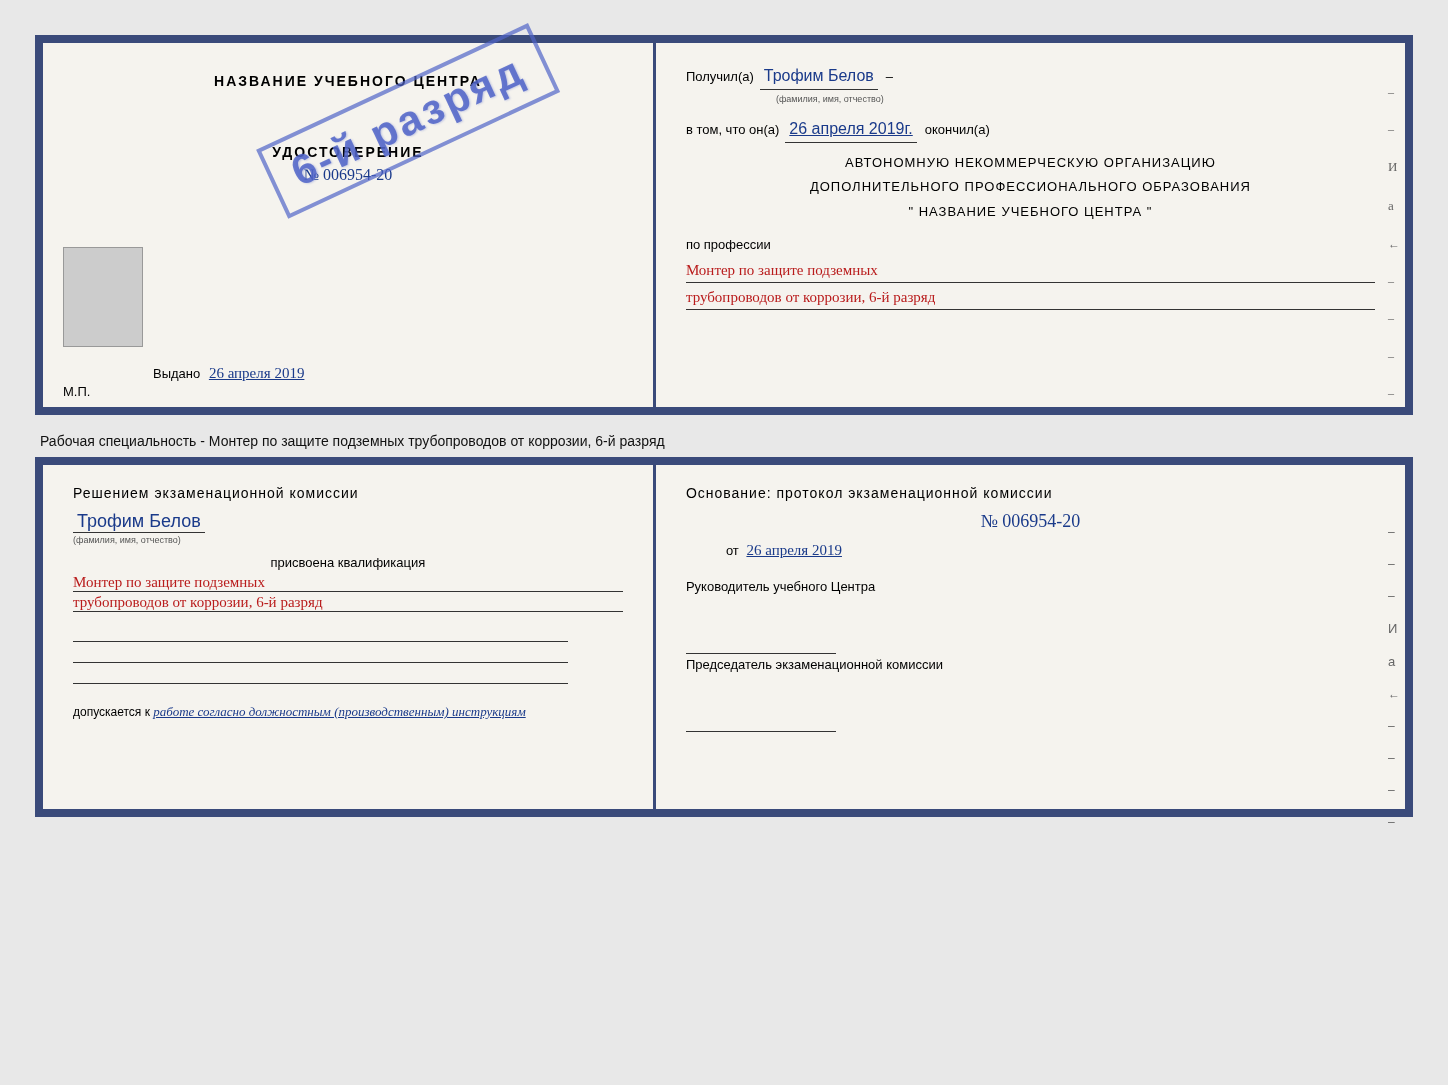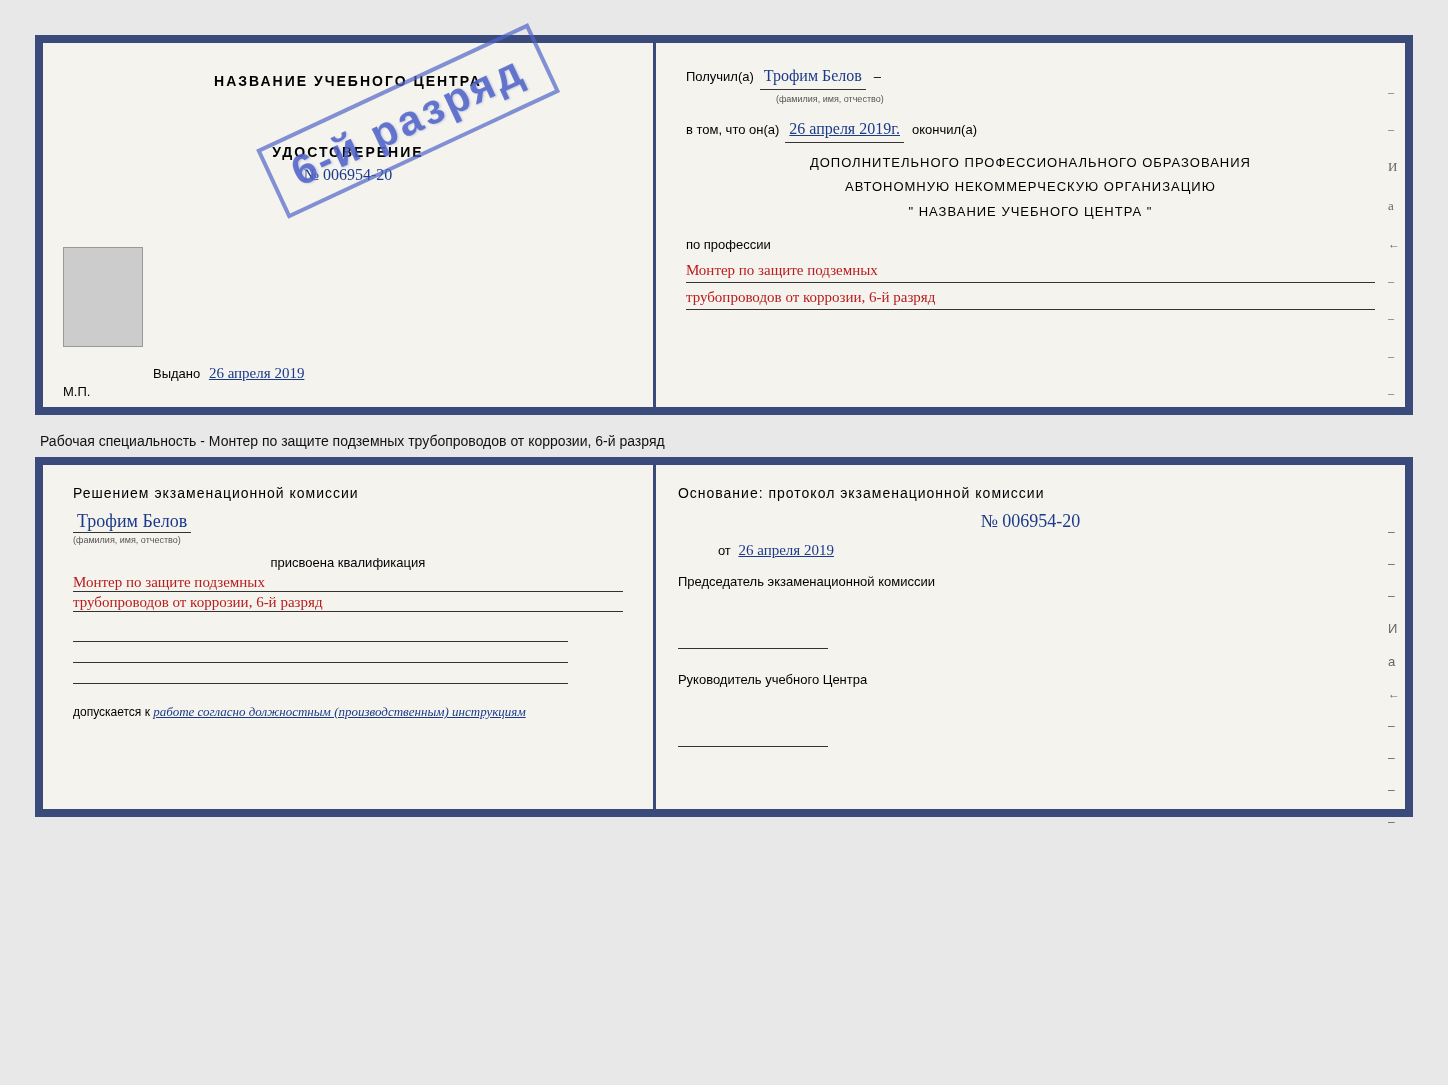--- a/index.html
+++ b/index.html
@@ -112,21 +112,21 @@
       margin-bottom: 6px;
       flex-wrap: wrap;
     }
 
     .label-text {
       font-size: 13px;
       font-family: Arial, sans-serif;
     }
 
     .handwritten {
-      font-family: Liberation Serif, serif;
+      font-family: Liberation Sans, sans-serif;
       color: #1a3a8a;
       font-size: 16px;
       border-bottom: 1px solid #333;
       padding: 0 4px;
     }
 
     .center-text {
       text-align: center;
       font-size: 13px;
       font-family: Arial, sans-serif;
@@ -173,21 +173,21 @@
     .bottom-left {
       width: 45%;
       border-right: 3px solid #3a4a7a;
       padding: 20px 30px;
       font-size: 13px;
       font-family: Arial, sans-serif;
     }
 
     .bottom-right {
       width: 55%;
-      padding: 20px 22px;
+      padding: 20px 30px;
       font-size: 13px;
       font-family: Arial, sans-serif;
       position: relative;
     }
 
     .bottom-right .side-dashes {
       top: 80px;
     }
 
     .blank-line-full {
@@ -270,22 +270,22 @@
         <span>(фамилия, имя, отчество)</span>
       </div>
 
       <div class="right-line" style="margin-top:10px;">
         <span class="label-text" style="margin-right:6px;">в том, что он(а)</span>
         <span class="handwritten" style="text-decoration:underline;">26 апреля 2019г.</span>
         <span class="label-text" style="margin-left:8px;">окончил(а)</span>
       </div>
 
       <div style="margin-top:10px;">
+        <div class="center-text">АВТОНОМНУЮ НЕКОММЕРЧЕСКУЮ ОРГАНИЗАЦИЮ</div>
         <div class="center-text">ДОПОЛНИТЕЛЬНОГО ПРОФЕССИОНАЛЬНОГО ОБРАЗОВАНИЯ</div>
-        <div class="center-text">АВТОНОМНУЮ НЕКОММЕРЧЕСКУЮ ОРГАНИЗАЦИЮ</div>
         <div class="center-text">"   НАЗВАНИЕ УЧЕБНОГО ЦЕНТРА   "</div>
       </div>
 
       <div style="margin-top:12px;">
         <div class="label-text">по профессии</div>
         <span class="profession-handwritten">Монтер по защите подземных</span>
         <span class="profession-handwritten">трубопроводов от коррозии, 6-й разряд</span>
       </div>
 
       <div class="side-dashes">
@@ -339,30 +339,30 @@
 
       <div style="text-align:center; margin:10px 0;">
         <span style="font-family:'Segoe Script','Brush Script MT',cursive; color:#1a3a8a; font-size:18px;">№ 006954-20</span>
       </div>
 
       <div style="margin-bottom:15px; margin-left:40px;">
         <span style="margin-right:4px;">от</span>
         <span style="font-family:'Segoe Script','Brush Script MT',cursive; color:#1a3a8a; font-size:15px; text-decoration:underline;">26 апреля 2019</span>
       </div>
 
+      <div style="margin-top:20px;">
+        <div style="margin-bottom:30px;">Руководитель учебного Центра</div>
+        <span class="sig-line"></span>
+      </div>
+
       <div style="margin-bottom:6px;">
         <div style="margin-bottom:30px;">Председатель экзаменационной комиссии</div>
         <span class="sig-line"></span>
       </div>
 
-      <div style="margin-top:20px;">
-        <div style="margin-bottom:30px;">Руководитель учебного Центра</div>
-        <span class="sig-line"></span>
-      </div>
-
       <div class="side-dashes" style="top:60px;">
         <span>–</span>
         <span>–</span>
         <span>–</span>
         <span style="font-size:13px;">И</span>
         <span style="font-size:13px;">а</span>
         <span>←</span>
         <span>–</span>
         <span>–</span>
         <span>–</span>

